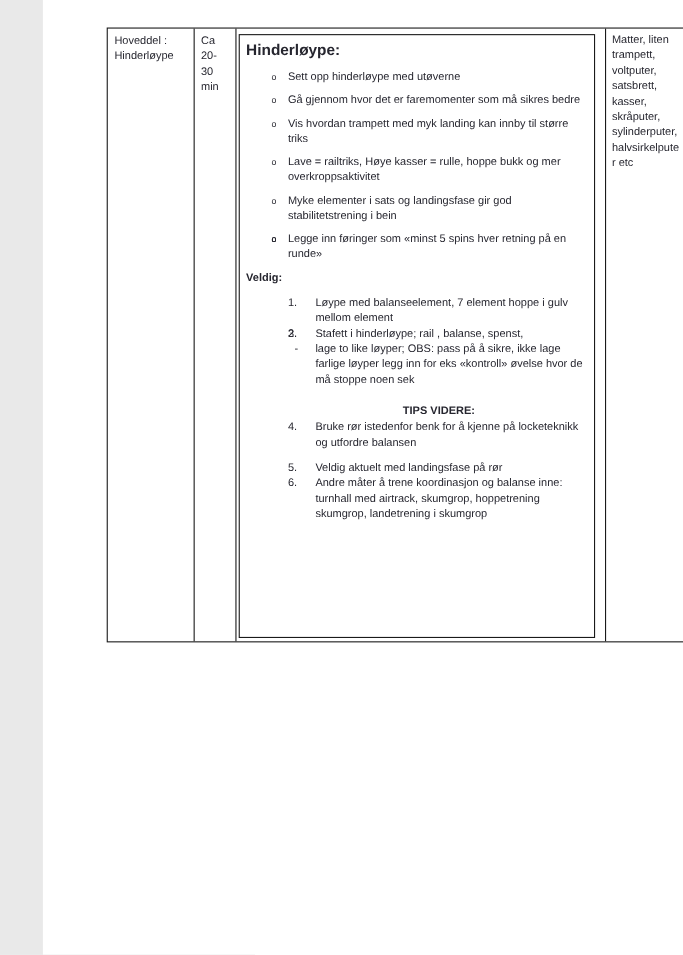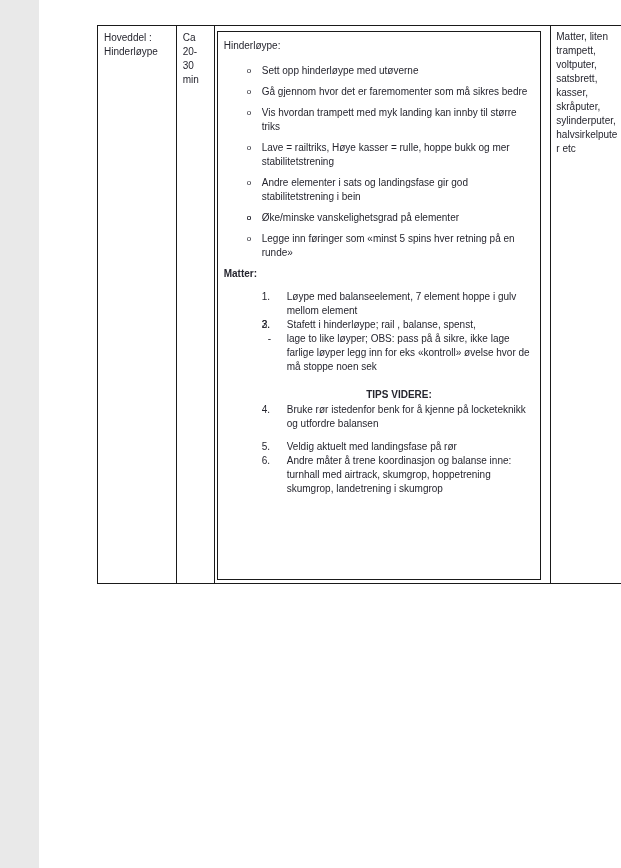--- a/index.html
+++ b/index.html
@@ -28,21 +28,21 @@
   .col-duration  { width:38px;  padding:5px 26px 0 6px; }
   .col-main      { width:338px; position:relative; }
   .col-equipment { width:72px;  padding:4px 4px 0 5px; overflow-wrap:break-word; word-break:break-word; }
 
   .content-box {
     position:absolute; left:2px; top:5px; right:9px; bottom:3px;
     border:1px solid #1a1a1a;
     padding:6px 4px 4px 6px;
     overflow:hidden;
   }
-  .content-heading { font-size:10px; line-height:15px; font-weight:400; }
+  .content-heading { font-size:14px; line-height:15px; font-weight:700; }
 
   .bullets { list-style:none; margin-top:11px; }
   .bullet-item { position:relative; padding-left:38px; margin-bottom:7px; }
   .bullet-marker {
     position:absolute; left:23px; top:0;
     font-size:8px; line-height:14px;
   }
 
   .films-label { font-weight:700; margin-top:1px; }
 
@@ -83,40 +83,39 @@
           <li class="bullet-item">
             <span class="bullet-marker">o</span>
             <span>Gå gjennom hvor det er faremomenter som må sikres bedre</span>
           </li>
           <li class="bullet-item">
             <span class="bullet-marker">o</span>
             <span>Vis hvordan trampett med myk landing kan innby til større triks</span>
           </li>
           <li class="bullet-item">
             <span class="bullet-marker">o</span>
-            <span>Lave = railtriks, Høye kasser = rulle, hoppe bukk og mer stabilitetstrening</span>
+            <span>Lave = railtriks, Høye kasser = rulle, hoppe bukk og mer overkroppsaktivitet</span>
           </li>
           <li class="bullet-item">
             <span class="bullet-marker">o</span>
-            <span>Andre elementer i sats og landingsfase gir god stabilitetstrening i bein</span>
+            <span>Myke elementer i sats og landingsfase gir god stabilitetstrening i bein</span>
           </li>
           <li class="bullet-item">
             <span class="bullet-marker">o</span>
           </li>
           <li class="bullet-item">
             <span class="bullet-marker">o</span>
-            <span>Øke/minske vanskelighetsgrad på elementer</span>
           </li>
           <li class="bullet-item">
             <span class="bullet-marker">o</span>
             <span>Legge inn føringer som «minst 5 spins hver retning på en runde»</span>
           </li>
         </ul>
 
-        <div class="films-label">Matter:</div>
+        <div class="films-label">Veldig:</div>
 
         <div class="numlist">
           <div class="num-item">
             <span class="marker">1.</span>
             <span>Løype med balanseelement, 7 element hoppe i gulv mellom element</span>
           </div>
           <div class="num-item">
             <span class="marker">2.</span>
           </div>
           <div class="num-item">

